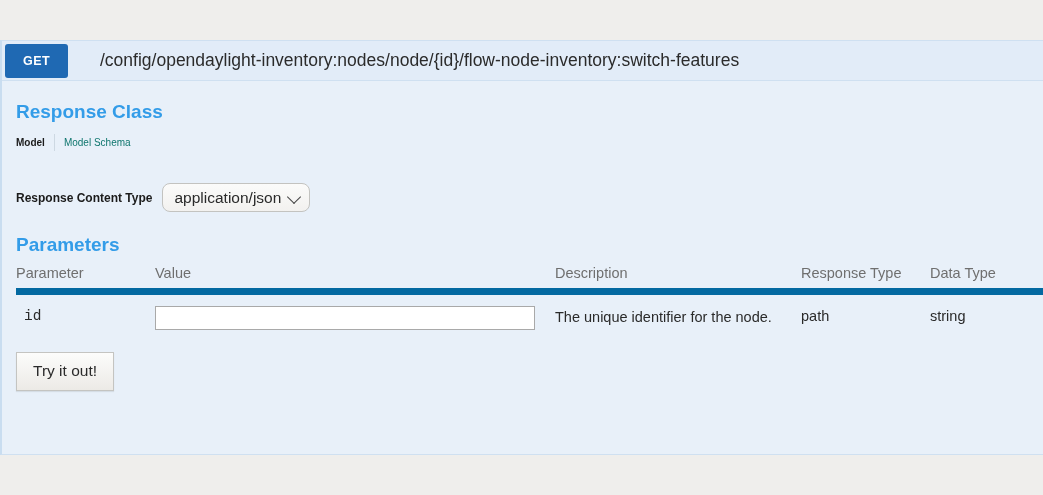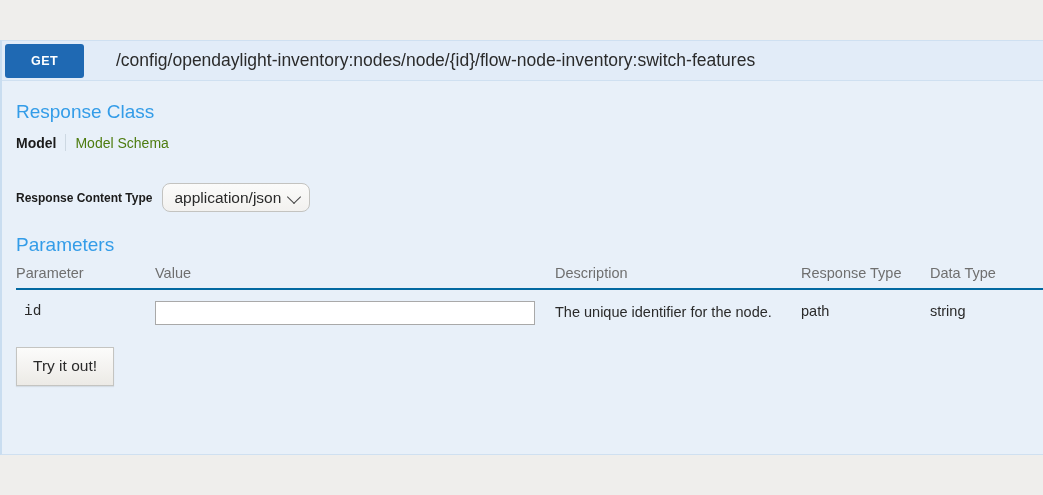--- a/index.html
+++ b/index.html
@@ -36,21 +36,21 @@
   
   .op-heading {
     height: 40px;
     background: #e2ecf8;
     border-bottom: 1px solid #cfe0f1;
     display: flex;
     align-items: center;
     box-sizing: border-box;
   }
   .http-method {
-    width: 79px;
+    width: 63px;
     height: 34px;
     margin-left: 3px;
     background: #1f69b3;
     border-radius: 3px;
     color: #ffffff;
     font-size: 12.5px;
     font-weight: bold;
     letter-spacing: .4px;
     display: flex;
     align-items: center;
@@ -65,38 +65,38 @@
   }
 
   
   .op-body {
     padding: 0 0 0 14px;
   }
 
   .section-title {
     color: #339ce8;
     font-size: 19px;
-    font-weight: normal;
+    font-weight: bold;
     margin: 0;
     padding-top: 20px;
   }
   .section-title.parameters {
     padding-top: 22px;
     padding-bottom: 4px;
   }
 
   
   .model-tabs {
     display: flex;
     align-items: center;
     margin-top: 11px;
-    font-size: 14px;
+    font-size: 10px;
   }
   .model-tab {
-    color: #4d7c0f;
+    color: #0f766e;
     padding-right: 9px;
   }
   .model-tab.active {
     color: #1b1b1b;
     font-weight: bold;
   }
   .tab-divider {
     width: 1px;
     height: 17px;
     background: #cdd8e2;
@@ -151,21 +151,21 @@
     width: 1029px;
     table-layout: fixed;
     margin-top: 2px;
   }
   table.params th {
     text-align: left;
     font-weight: normal;
     font-size: 14.5px;
     color: #6f6f6f;
     padding: 3px 0 7px 0;
-    border-bottom: 2px solid #0369a1;
+    border-bottom: 7px solid #0369a1;
   }
   table.params td {
     vertical-align: top;
     padding: 11px 0 0 0;
     font-size: 14.5px;
     color: #2a2a2a;
   }
   .col-param  { width: 139px; }
   .col-value  { width: 400px; }
   .col-desc   { width: 246px; margin-top: 6px; }

